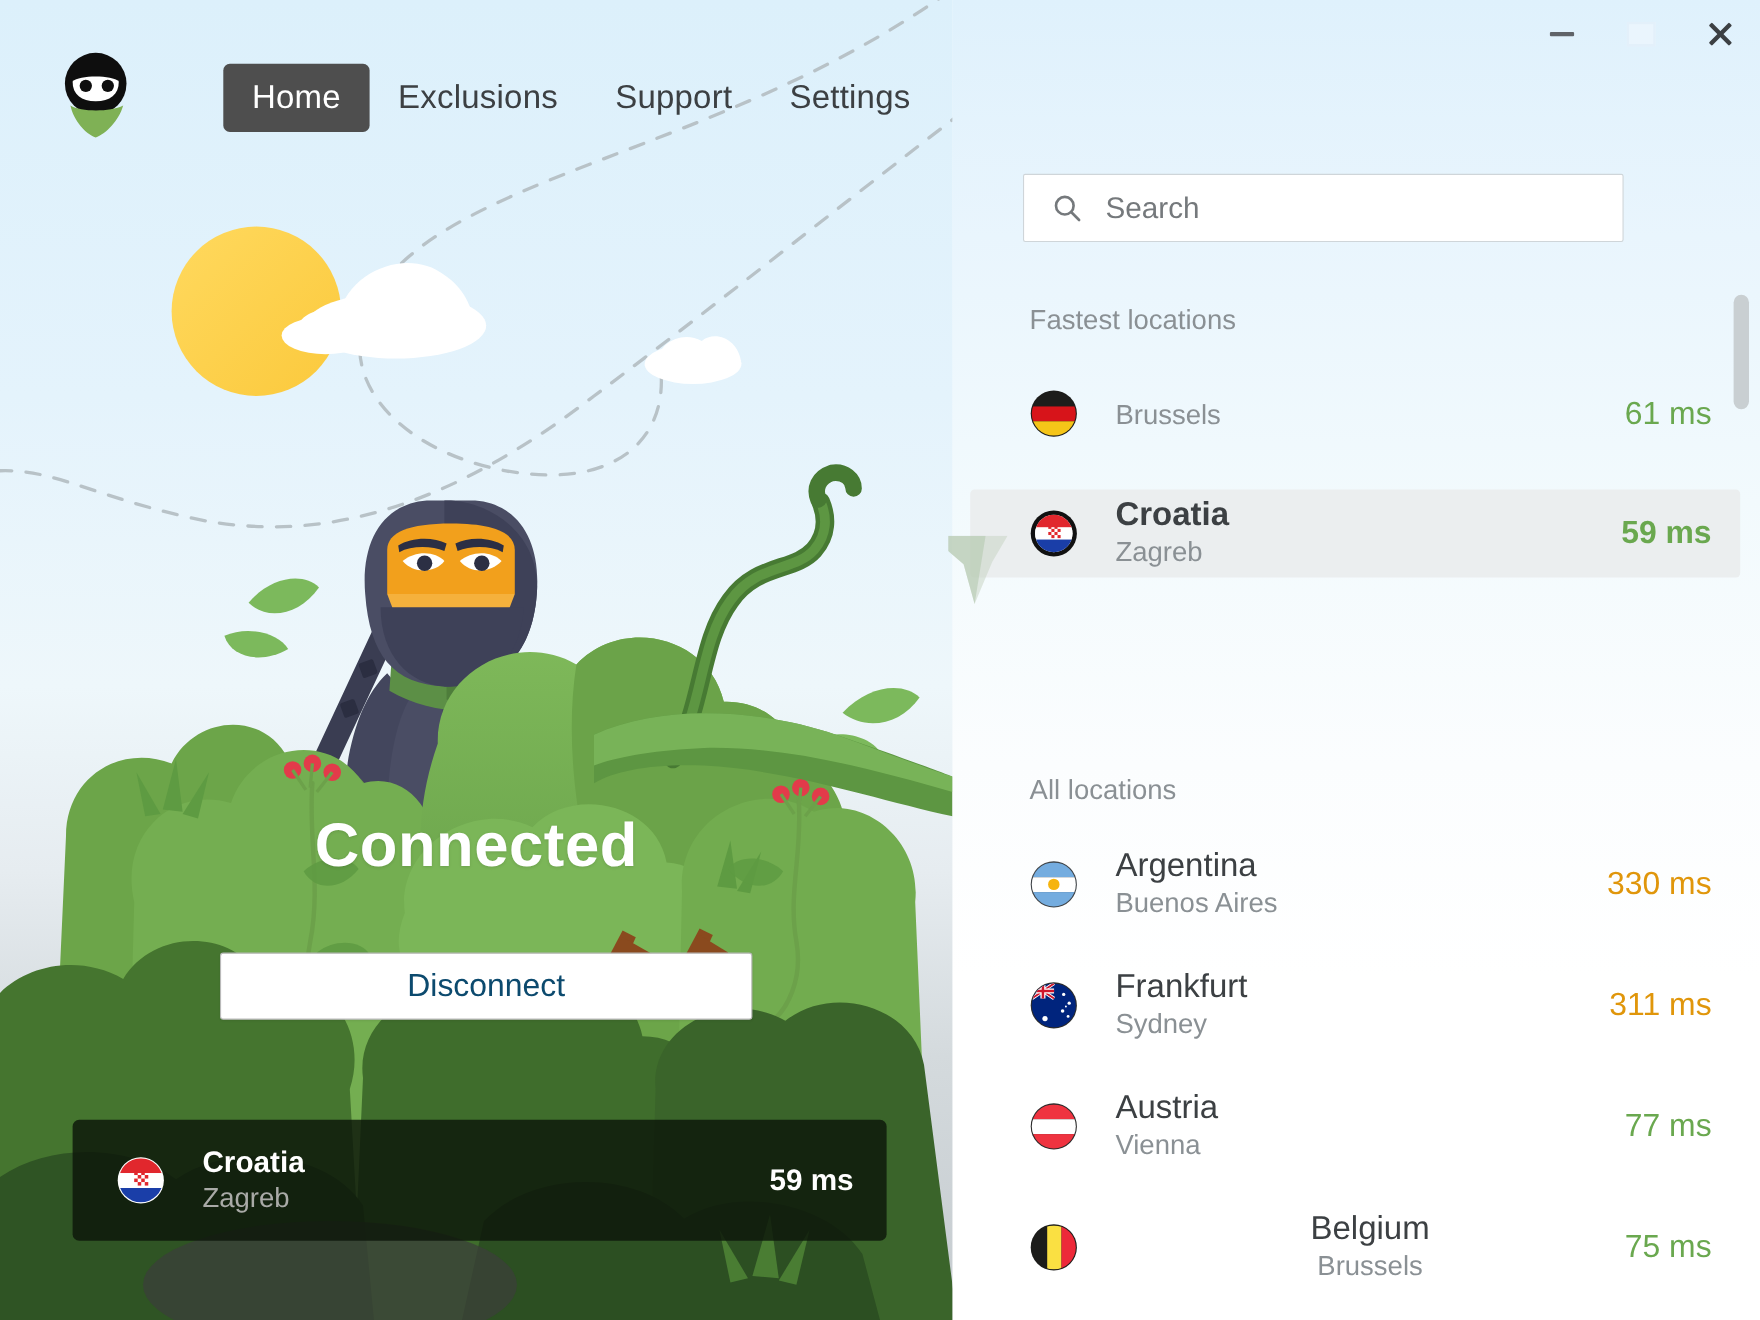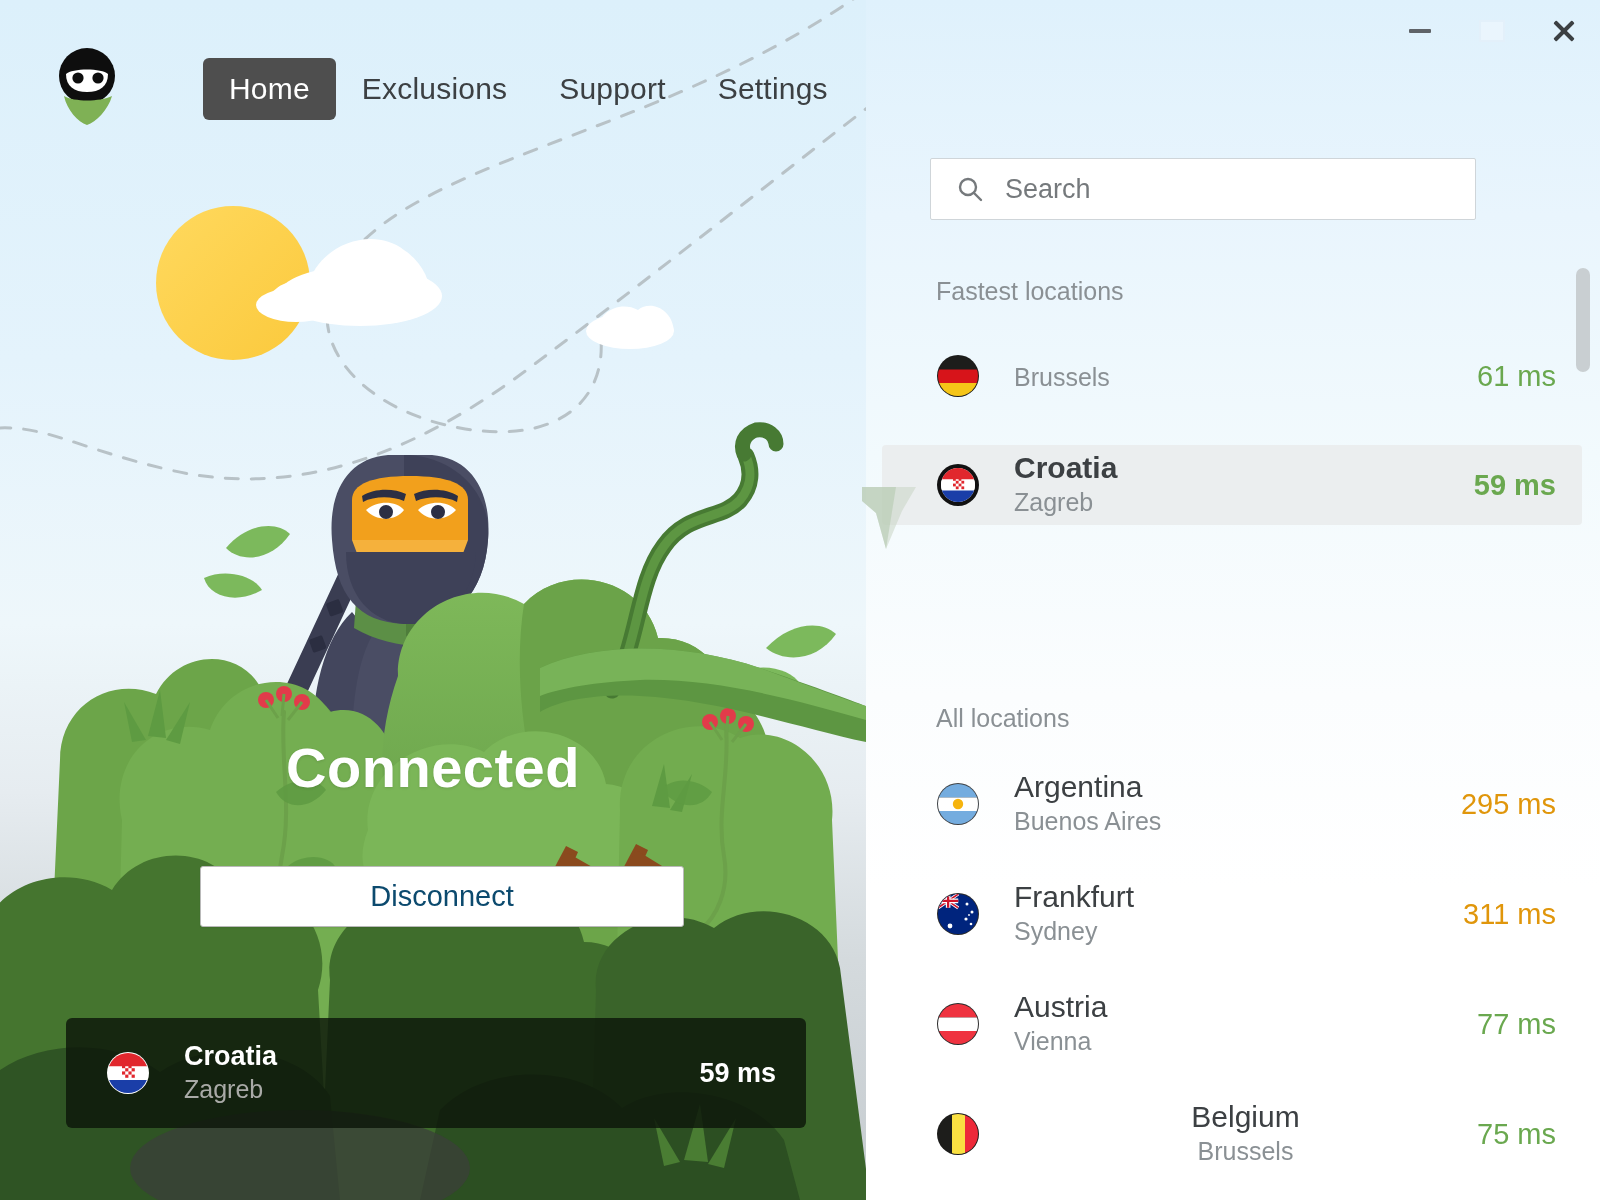--- a/index.html
+++ b/index.html
@@ -523,21 +523,21 @@
             <rect x="0" y="15.5" width="44" height="13.5" fill="#ffffff"></rect>
             <rect x="0" y="29" width="44" height="13.5" fill="#74acdf"></rect>
             <circle cx="22" cy="22" r="5.2" fill="#f6b40e"></circle>
           </g>
         </svg>
       </div>
       <div class="texts">
         <div class="country">Argentina</div>
         <div class="city">Buenos Aires</div>
       </div>
-      <div class="ping slow">295 ms</div>
+      <div class="ping slow">330 ms</div>
     </div>
 
     <div class="loc-row" style="top:874px;">
       <div class="flag">
         <svg viewBox="0 0 44 44" width="44" height="44">
           <defs>
               <clipPath id="auClip">
                 <circle cx="22" cy="22" r="20"></circle>
               </clipPath>
             </defs>

